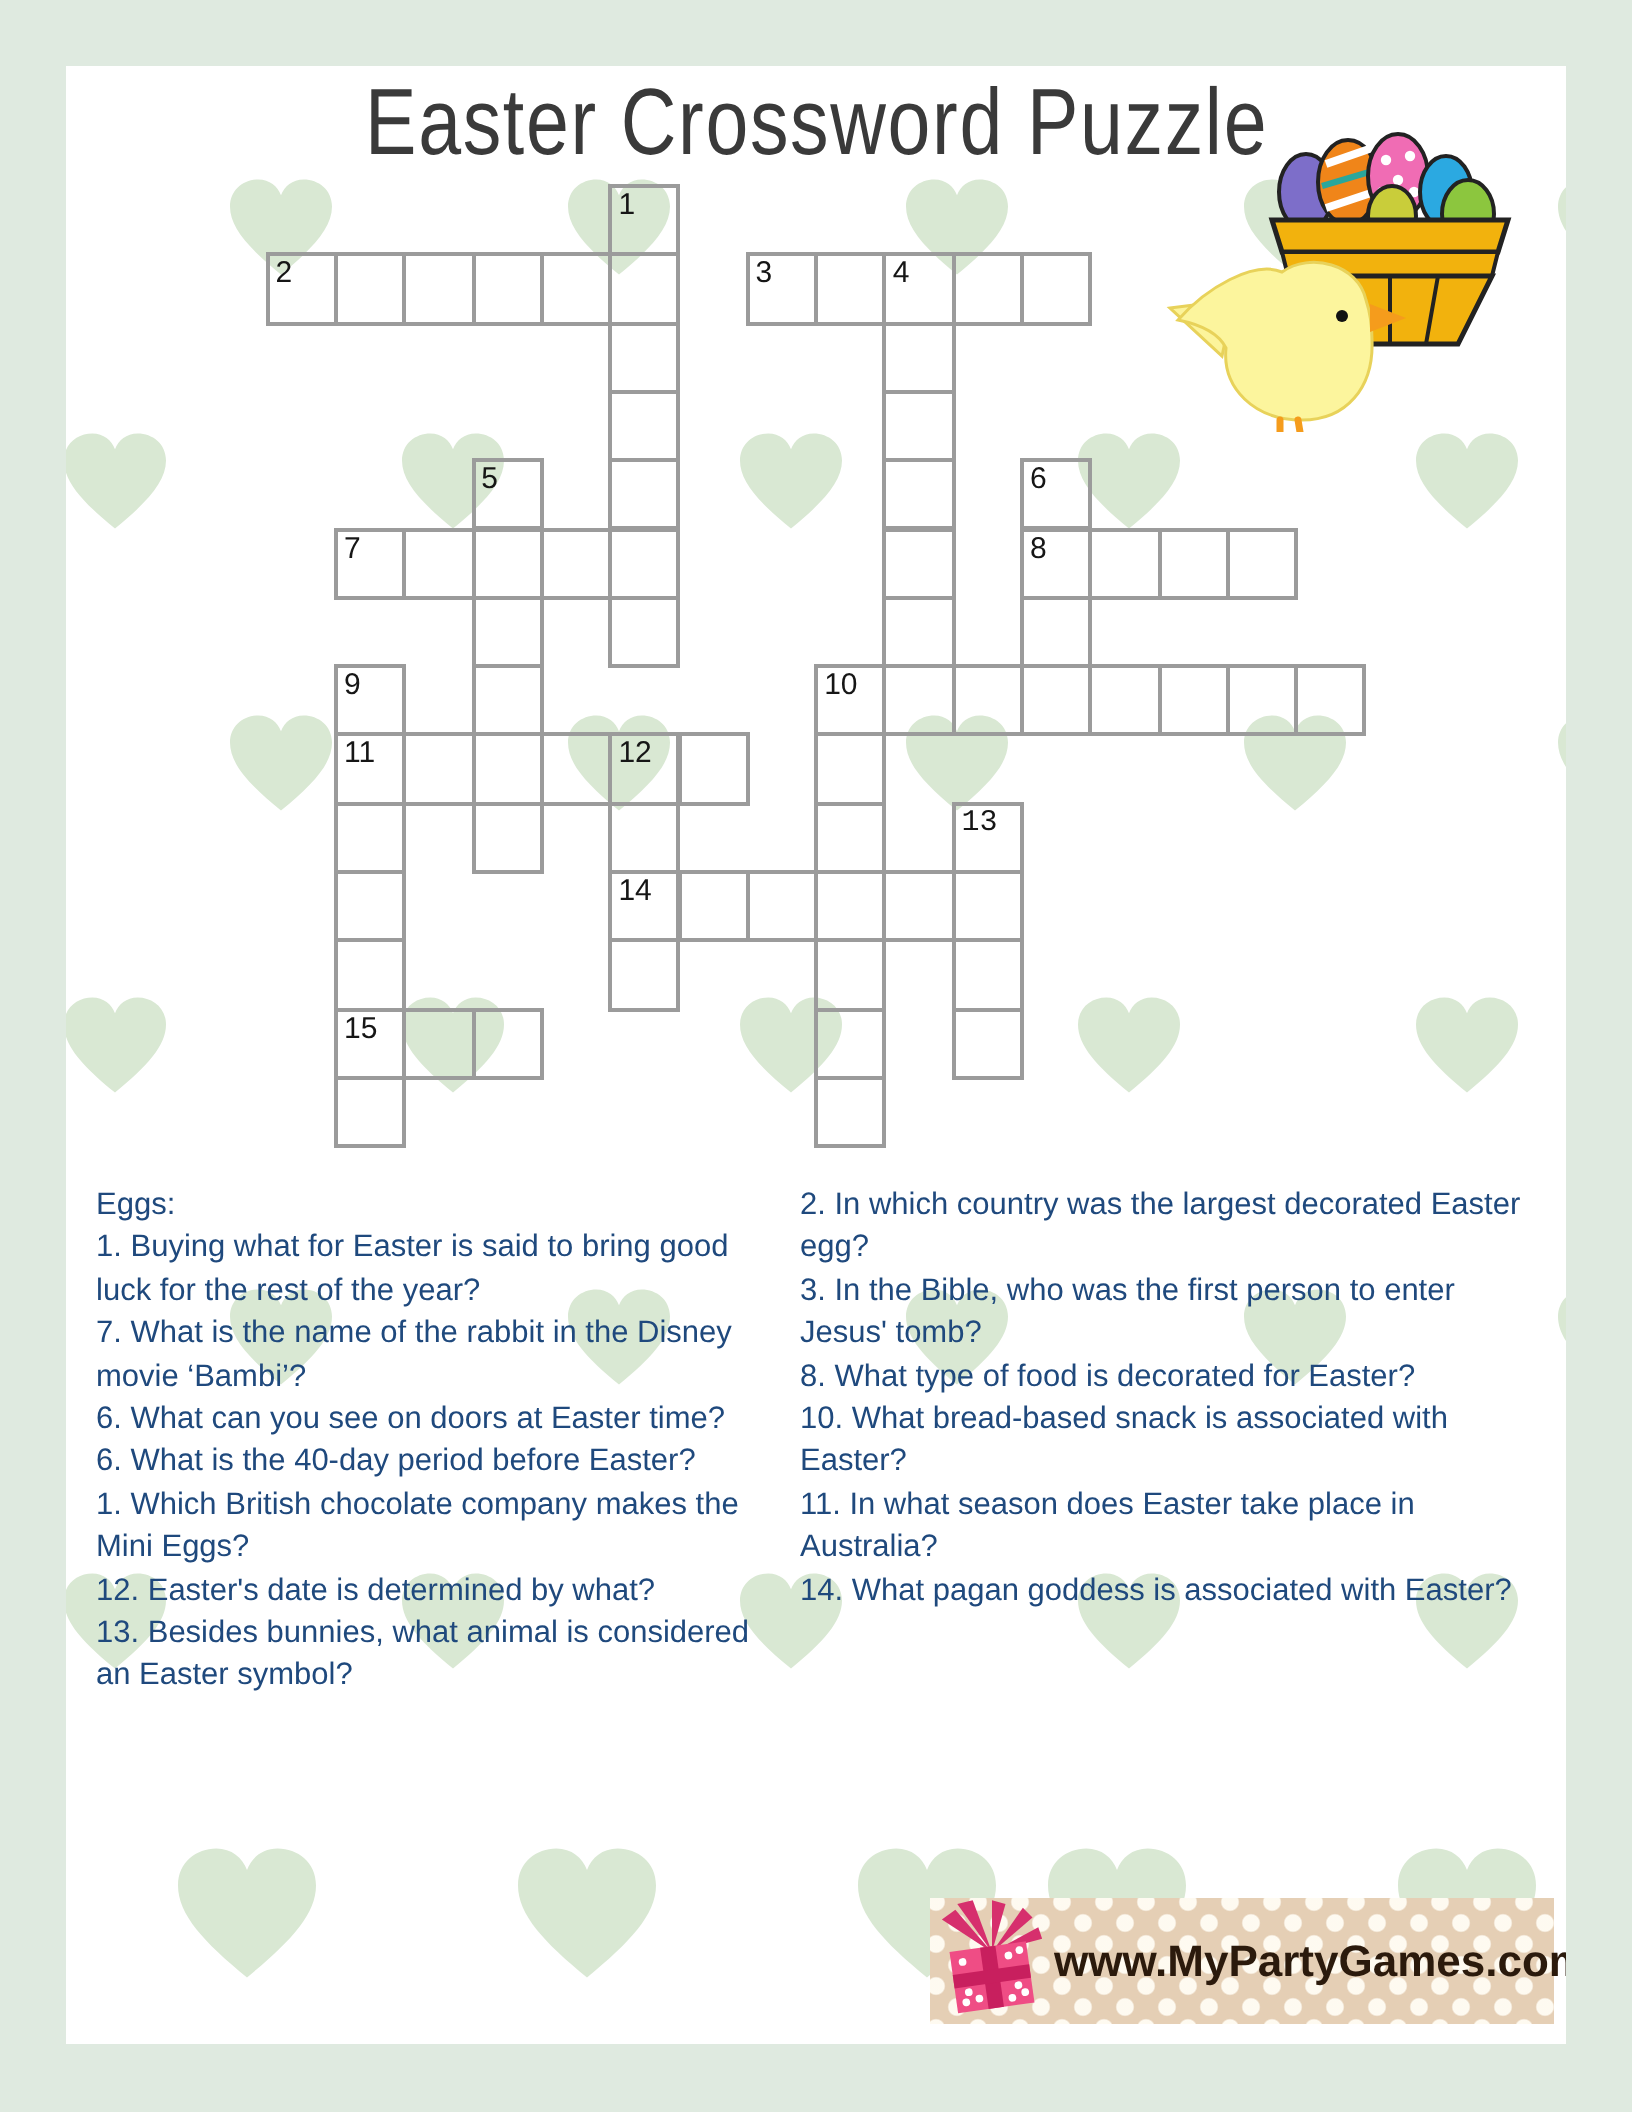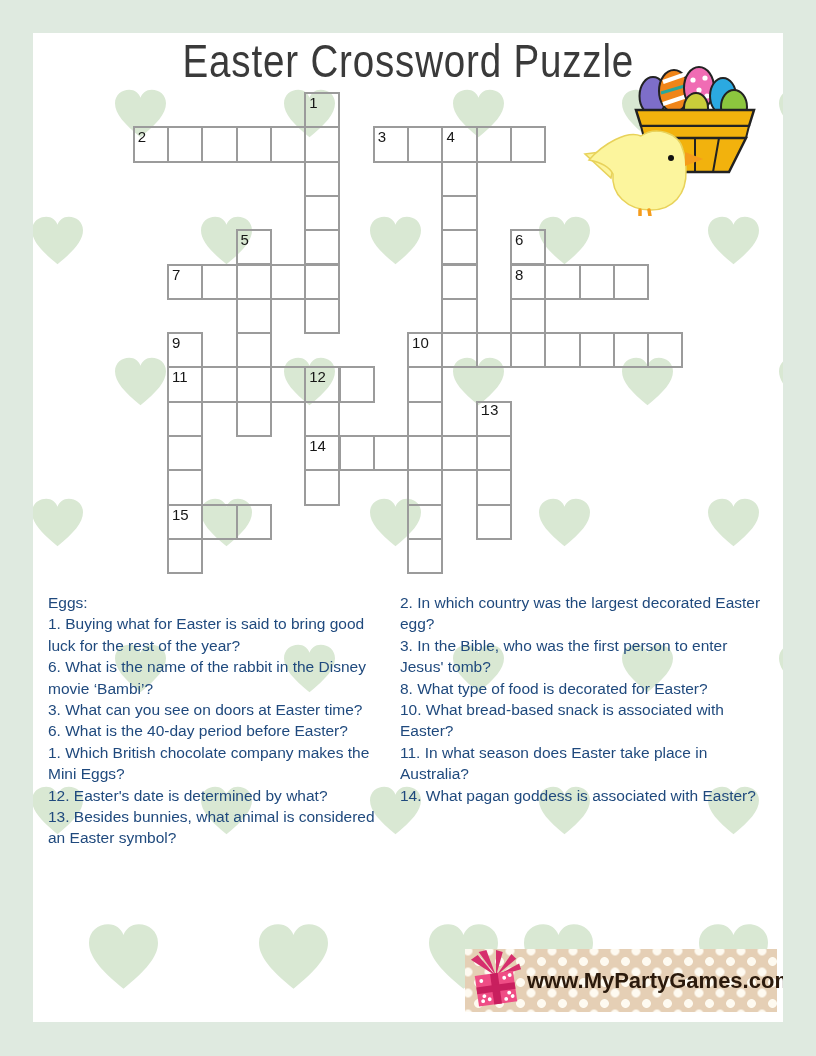--- a/index.html
+++ b/index.html
@@ -299,22 +299,22 @@
         <polygon points="102,86 120,93 102,100" fill="#F59C1C"></polygon>
         <circle cx="88" cy="92" r="3" fill="#111"></circle>
         <path d="M66 144 L68 156 L80 158 M57 144 L57 150" stroke="#F59C1C" stroke-width="3.5" stroke-linecap="round" fill="none"></path>
       </g>
     </svg>
 
     <div class="clues clues-down">
       <div class="hdr">Eggs:</div>
       <div>
           <div class="clue">1. Buying what for Easter is said to bring good luck for the rest of the year?</div>
-          <div class="clue">6. What is the name of the rabbit in the Disney movie ‘Bambi’?</div>
-          <div class="clue">3. What can you see on doors at Easter time?</div>
+          <div class="clue">7. What is the name of the rabbit in the Disney movie ‘Bambi’?</div>
+          <div class="clue">6. What can you see on doors at Easter time?</div>
           <div class="clue">6. What is the 40-day period before Easter?</div>
           <div class="clue">1. Which British chocolate company makes the Mini Eggs?</div>
           <div class="clue">12. Easter's date is determined by what?</div>
           <div class="clue">13. Besides bunnies, what animal is considered an Easter symbol?</div>
         </div>
     </div>
 
     <div class="clues clues-across">
       <div>
           <div class="clue">2. In which country was the largest decorated Easter egg?</div>

